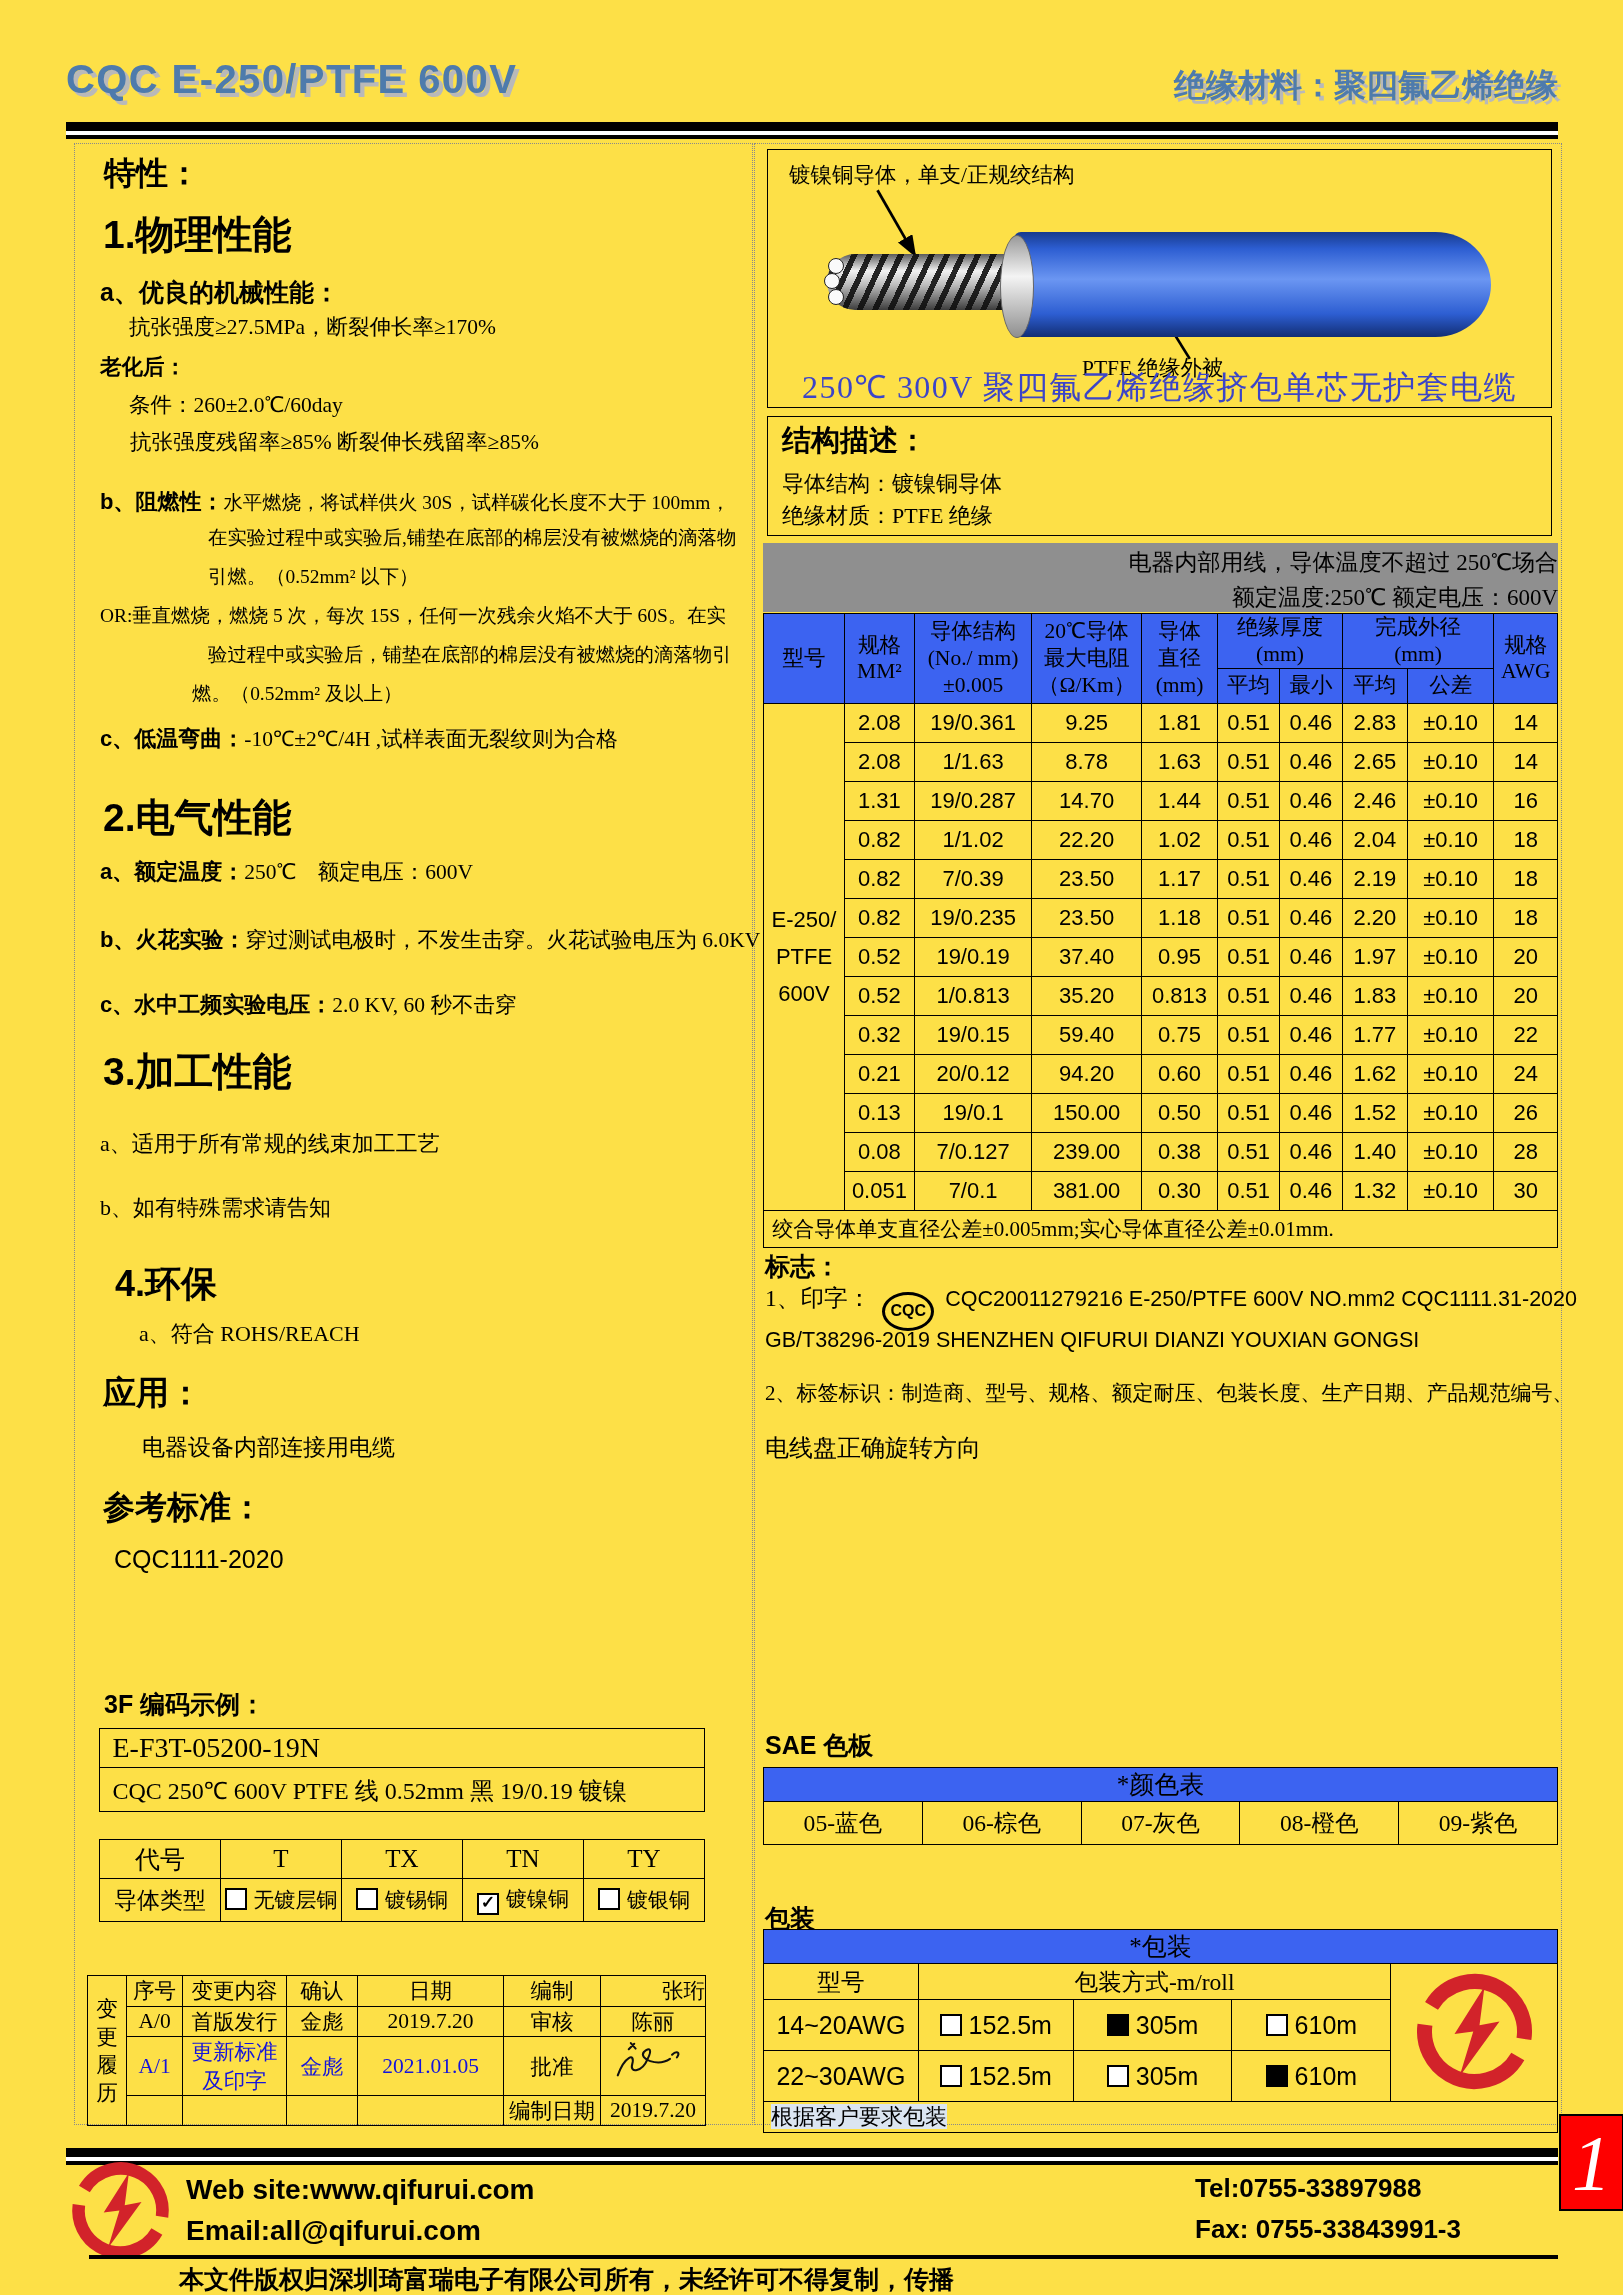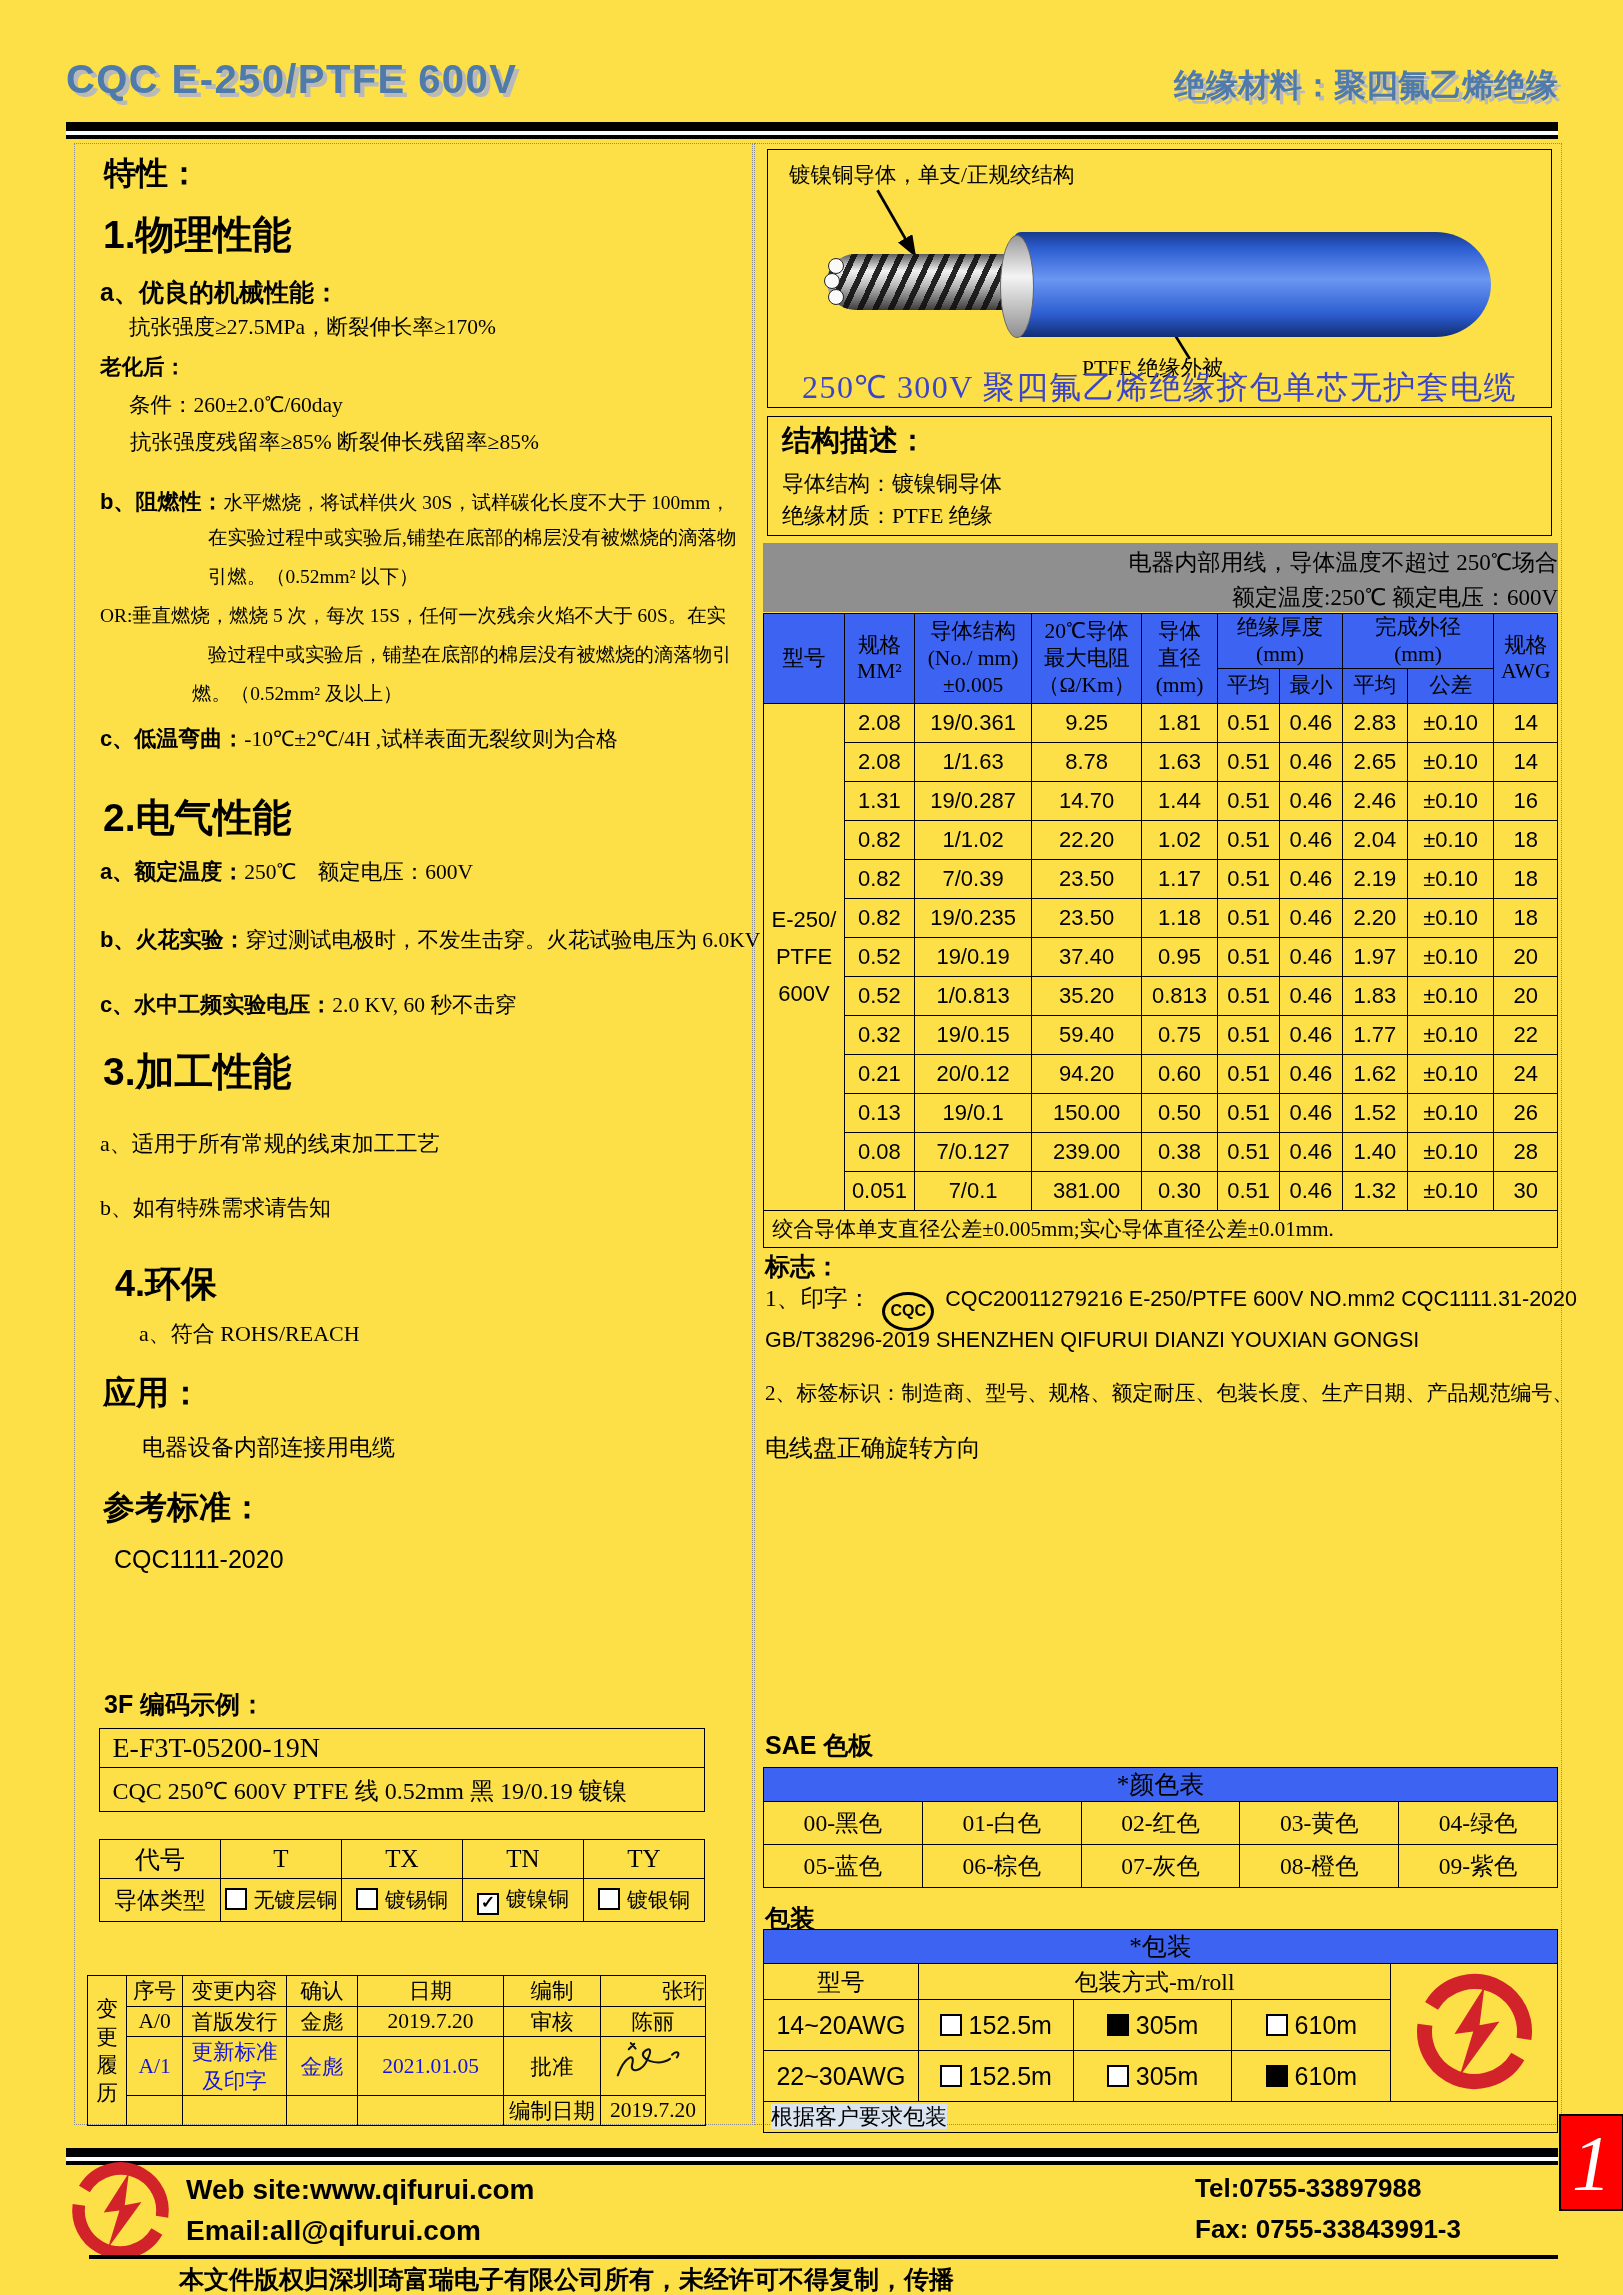--- a/index.html
+++ b/index.html
@@ -464,27 +464,20 @@
         <col style="width:20%">
         <col style="width:20%">
       </colgroup>
     <tbody>
         <tr style="height:33px;">
           <td colspan="5" class="bluehead ttl">*颜色表</td>
         </tr>
     </tbody>
       <tbody id="colorBody">
         <tr style="height: 43px;">
-          <td class="serif" style="font-size: 23.6px;">00-黑色</td>
-          <td class="serif" style="font-size: 23.6px;">01-白色</td>
-          <td class="serif" style="font-size: 23.6px;">02-红色</td>
-          <td class="serif" style="font-size: 23.6px;">03-黄色</td>
-          <td class="serif" style="font-size: 23.6px;">04-绿色</td>
-        </tr>
-        <tr style="height: 43px;">
           <td class="serif" style="font-size: 23.6px;">05-蓝色</td>
           <td class="serif" style="font-size: 23.6px;">06-棕色</td>
           <td class="serif" style="font-size: 23.6px;">07-灰色</td>
           <td class="serif" style="font-size: 23.6px;">08-橙色</td>
           <td class="serif" style="font-size: 23.6px;">09-紫色</td>
         </tr>
       </tbody>
   </table>
 
   <div class="ln b" style="left:765px;top:1904px;font-size:25px;">包装</div>

